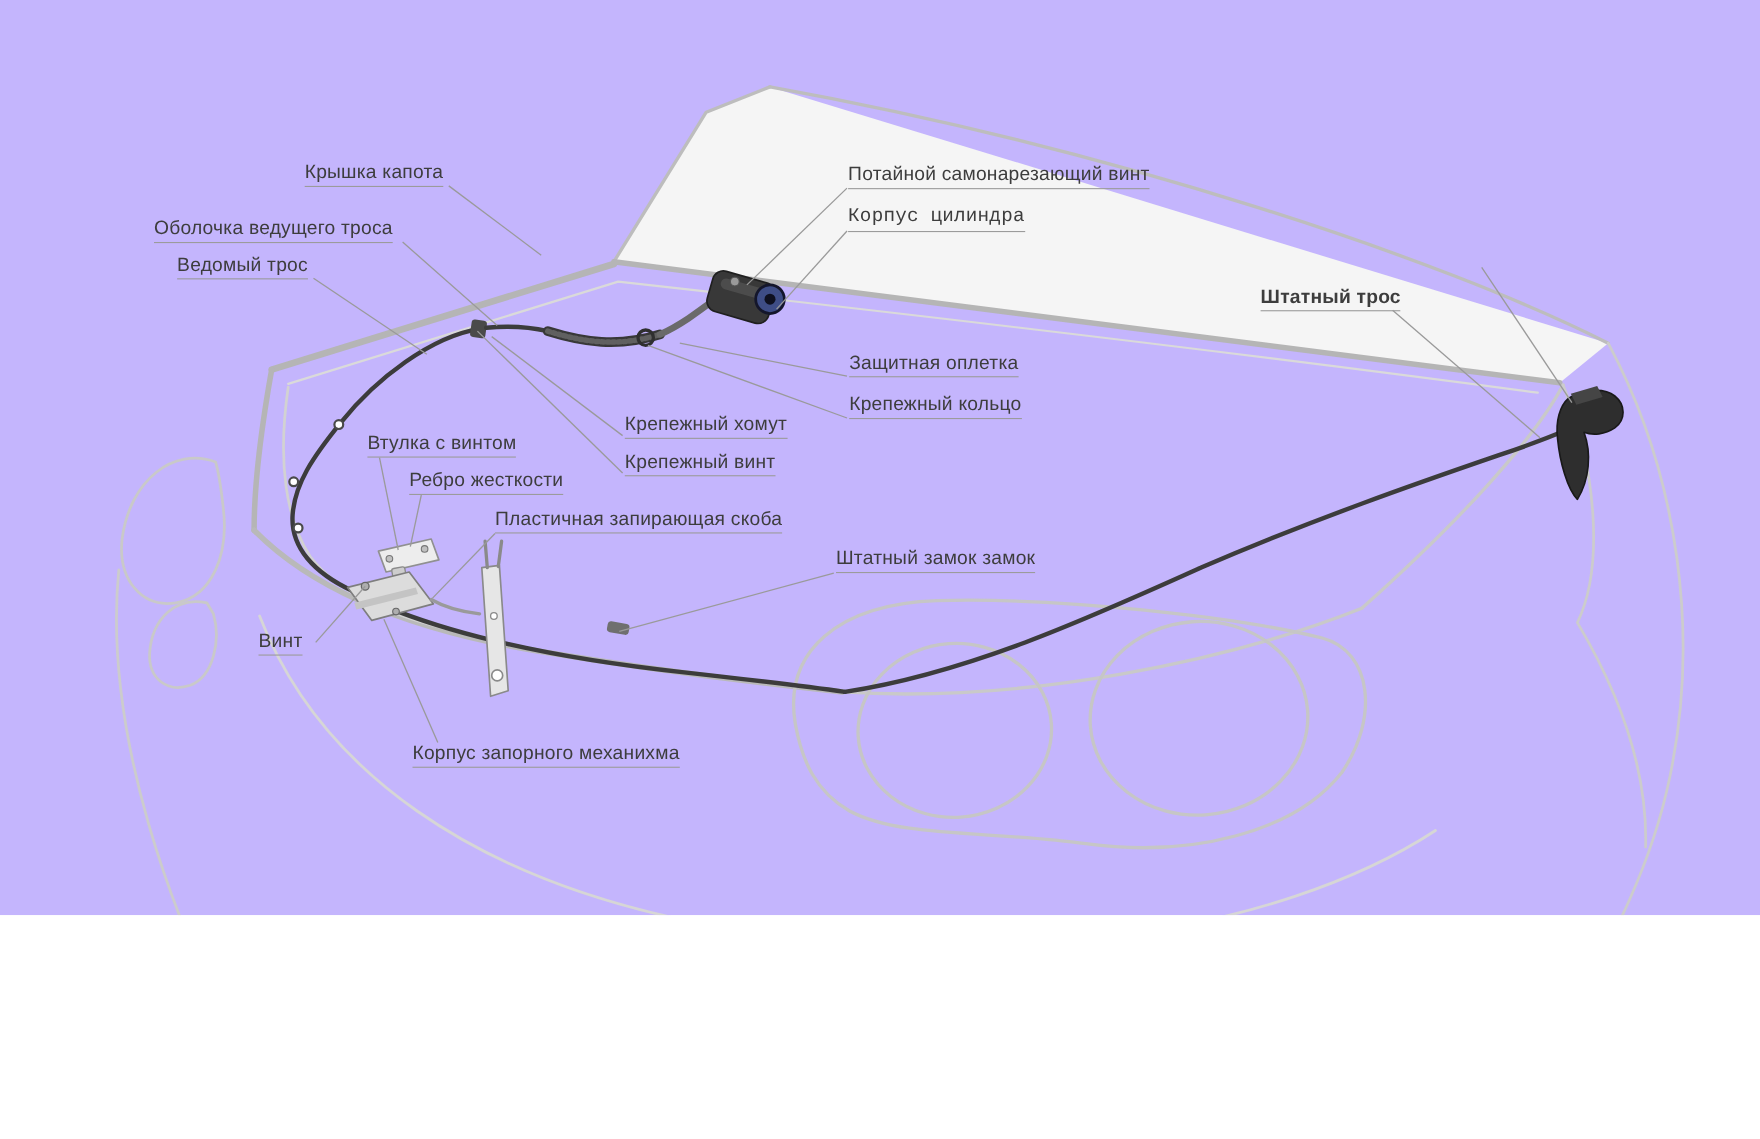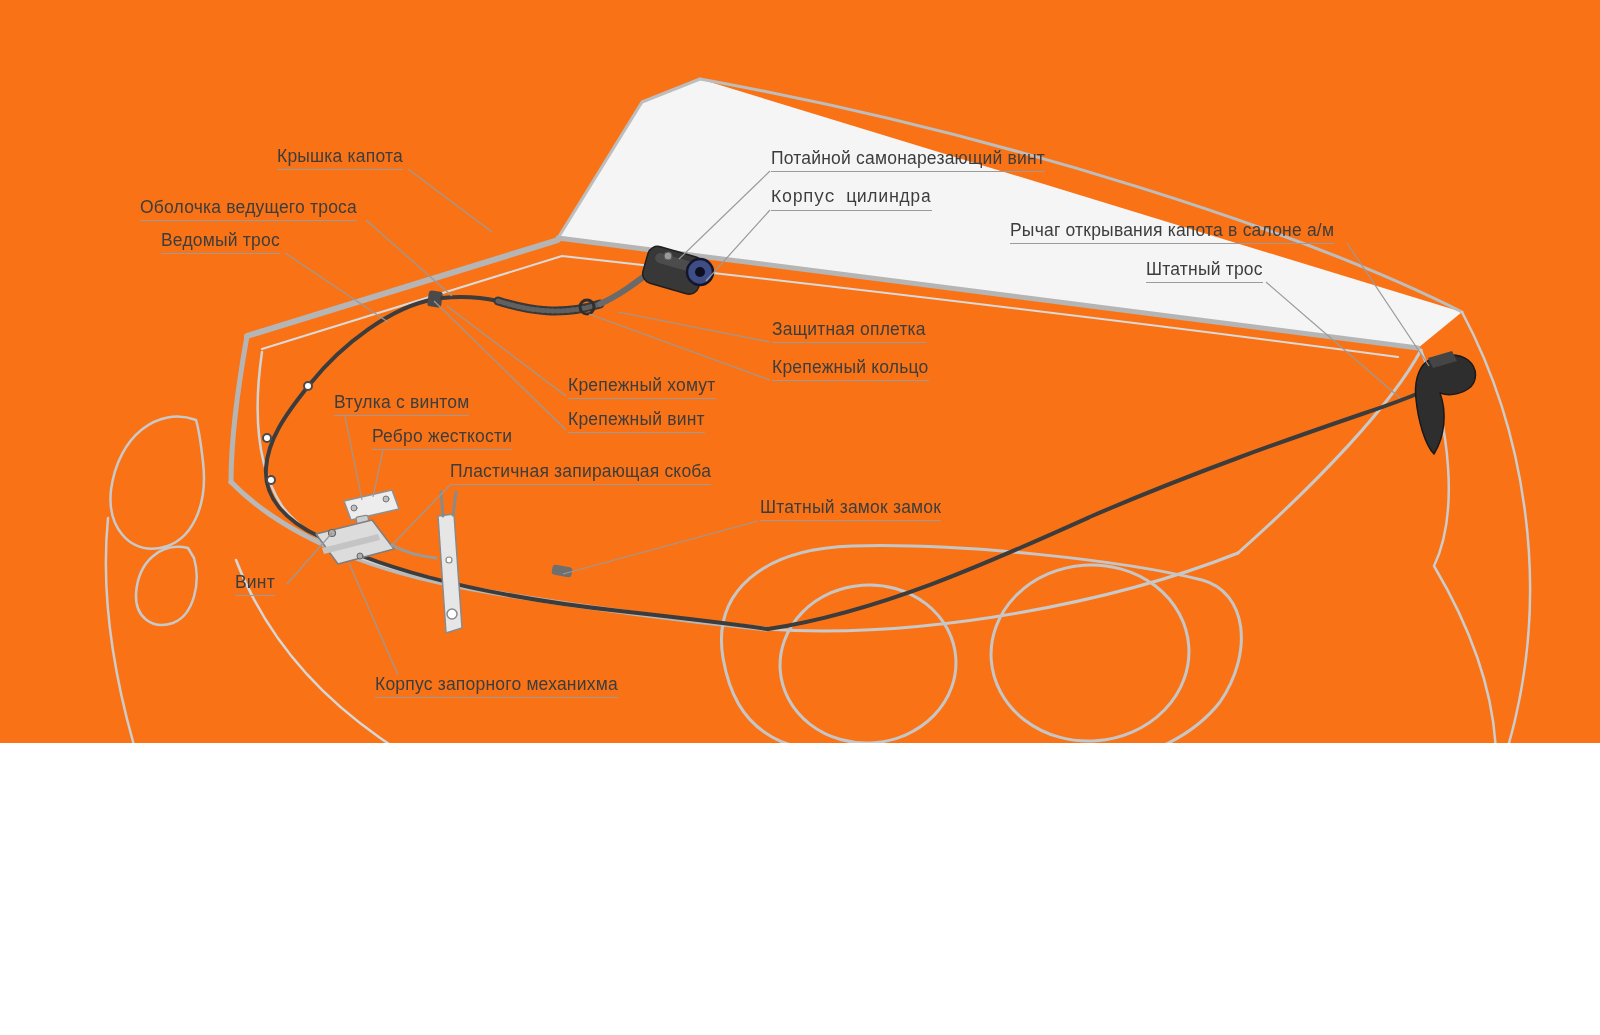--- a/index.html
+++ b/index.html
@@ -3,22 +3,22 @@
 <meta charset="utf-8">
 <style>
   html, body {
     margin: 0;
     padding: 0;
     background: #ffffff;
   }
   .stage {
     position: relative;
     width: 1600px;
-    height: 743px;
-    background: #f97316;
+    height: 832px;
+    background: #c4b5fd;
     overflow: hidden;
     font-family: "Liberation Sans", sans-serif;
   }
   .stage svg {
     position: absolute;
     left: 0;
     top: 0;
   }
   .label {
     position: absolute;
@@ -135,22 +135,21 @@
       <line x1="287" y1="584" x2="332" y2="533"></line>
       <line x1="398" y1="675" x2="349" y2="563"></line>
     </g>
   </svg>
 
   <div class="label" style="left:277px; top:146px;">Крышка капота</div>
   <div class="label" style="left:140px; top:197px;">Оболочка ведущего троса</div>
   <div class="label" style="left:161px; top:230px;">Ведомый трос</div>
   <div class="label" style="left:771px; top:148px;">Потайной самонарезающий винт</div>
   <div class="label" style="left:771px; top:187px;font-family:Liberation Mono, monospace;">Корпус цилиндра</div>
-  <div class="label" style="left:1010px; top:220px;">Рычаг открывания капота в салоне а/м</div>
-  <div class="label" style="left:1146px; top:259px;">Штатный трос</div>
+  <div class="label" style="left:1146px; top:259px;font-weight:bold;">Штатный трос</div>
   <div class="label" style="left:772px; top:319px;text-align:right;">Защитная оплетка</div>
   <div class="label" style="left:772px; top:357px;">Крепежный кольцо</div>
   <div class="label" style="left:568px; top:375px;">Крепежный хомут</div>
   <div class="label" style="left:568px; top:409px;">Крепежный винт</div>
   <div class="label" style="left:334px; top:392px;">Втулка с винтом</div>
   <div class="label" style="left:372px; top:426px;">Ребро жесткости</div>
   <div class="label" style="left:450px; top:461px;">Пластичная запирающая скоба</div>
   <div class="label" style="left:760px; top:497px;">Штатный замок замок</div>
   <div class="label" style="left:235px; top:572px;">Винт</div>
   <div class="label" style="left:375px; top:674px;">Корпус запорного механихма</div>

